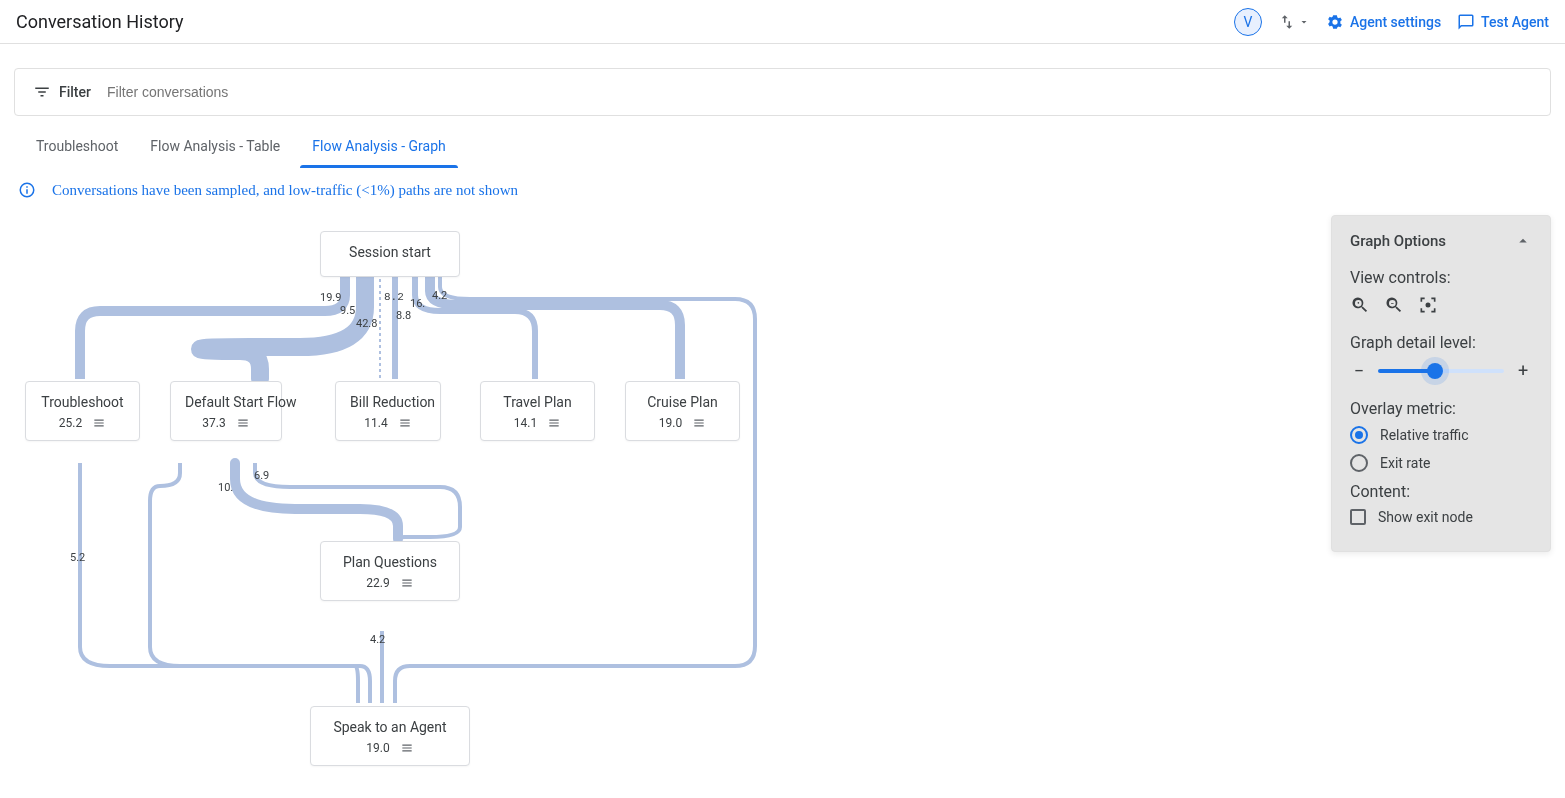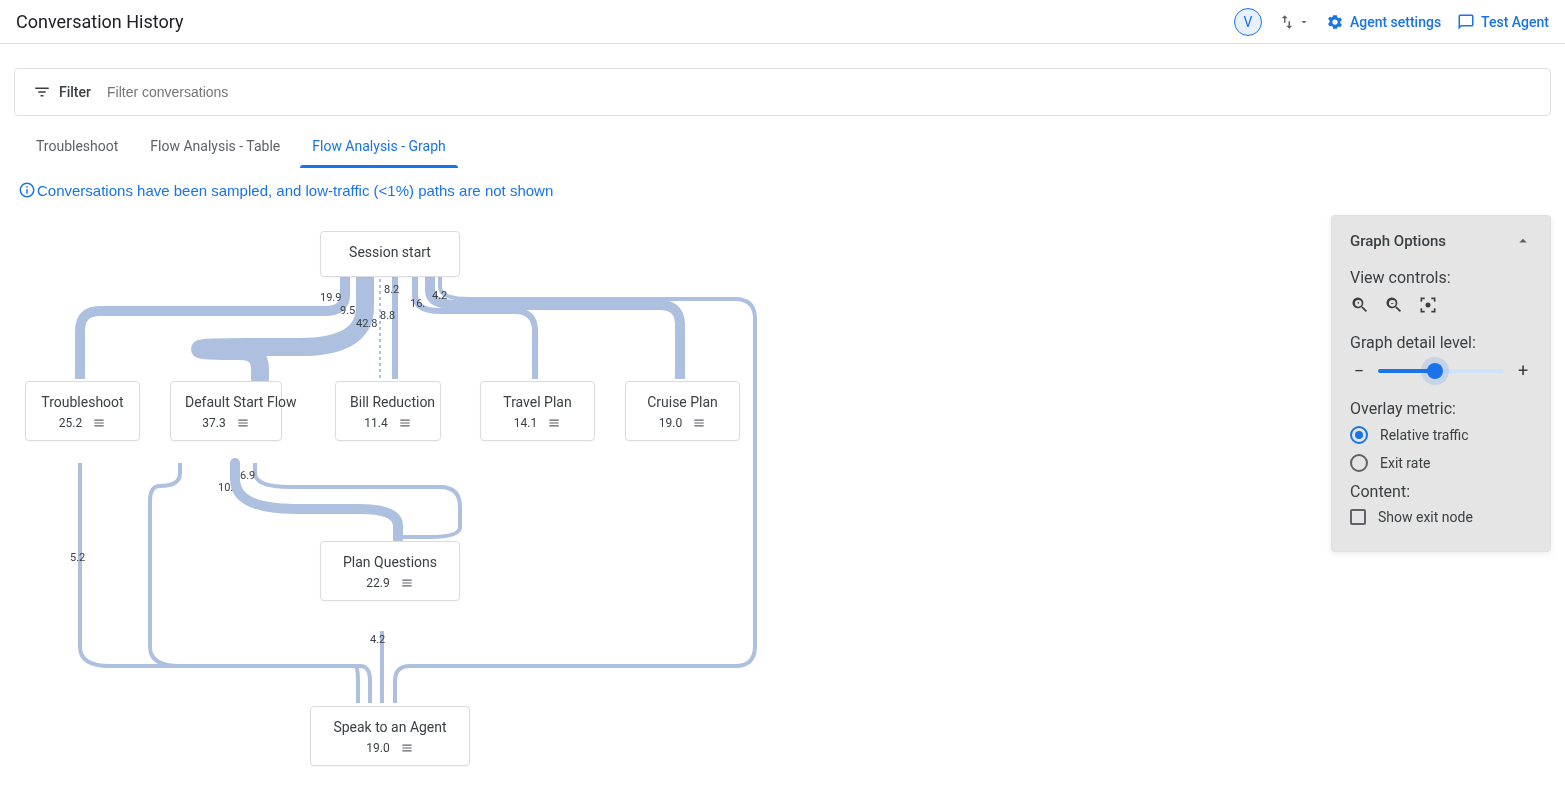--- a/index.html
+++ b/index.html
@@ -16,21 +16,21 @@
 
   .filter-bar { margin: 24px 14px 8px; border: 1px solid #e0e0e0; border-radius: 4px; padding: 14px 18px; display: flex; align-items: center; gap: 16px; }
   .filter-label-wrap { display:flex; align-items:center; gap:8px; font-weight:500; color:#3c4043;}
   .filter-input { border:none; outline:none; font-size:14px; color:#5f6368; flex:1; }
 
   .tabs { display: flex; gap: 32px; padding: 0 36px; border-bottom: 1px solid transparent; margin-top: 8px; }
   .tab { padding: 14px 0; color: #5f6368; font-size: 14px; cursor: pointer; position: relative; }
   .tab.active { color: #1a73e8; }
   .tab.active::after { content:""; position:absolute; left:-12px; right:-12px; bottom:0; height:3px; background:#1a73e8; border-radius:3px 3px 0 0;}
 
-  .notice { display:flex; align-items:center; gap:1px; color:#1a73e8; padding: 12px 18px; font-family: Liberation Sans, sans-serif; font-size:15px; }
+  .notice { display:flex; align-items:center; gap:16px; color:#1a73e8; padding: 12px 18px; font-family: Liberation Serif, serif; font-size:15px; }
   .notice svg { fill:#1a73e8; }
 
   .canvas-wrap { position: relative; height: 620px; }
   .graph-area { position:absolute; top:0; left:0; right:0; bottom:0; }
 
   .node { position:absolute; background:#fff; border:1px solid #dadce0; border-radius:4px; padding: 12px 14px 10px; text-align:center; box-shadow: 0 1px 2px rgba(0,0,0,0.04); }
   .node-title { font-size:14px; color:#3c4043; margin-bottom:6px; white-space:nowrap; }
   .node-sub { display:flex; align-items:flex-start; justify-content:center; gap:10px; font-size:12px; color:#3c4043; }
   .node-sub .list-icon { width:14px; height:14px; }
 
@@ -211,25 +211,25 @@
           <span>19.0</span>
           <svg class="list-icon" viewBox="0 0 24 24" fill="#5f6368">
             <path d="M4 6h16v2H4V6zm0 5h16v2H4v-2zm0 5h16v2H4v-2z"></path>
           </svg>
         </div>
     </div>
 
     <div class="edge-label" style="left:320px; top:80px;">19.9</div>
     <div class="edge-label" style="left:340px; top:93px;">9.5</div>
     <div class="edge-label" style="left:356px; top:106px;">42.8</div>
-    <div class="edge-label" style="left:384px; top:72px;">8.2</div>
-    <div class="edge-label" style="left:380px; top:98px;">8.8</div>
+    <div class="edge-label" style="left:384px; top:80px;font-family:Liberation Mono, monospace;">8.2</div>
+    <div class="edge-label" style="left:396px; top:98px;">8.8</div>
     <div class="edge-label" style="left:410px; top:86px;">16.</div>
     <div class="edge-label" style="left:432px; top:78px;">4.2</div>
-    <div class="edge-label" style="left:240px; top:258px;">6.9</div>
+    <div class="edge-label" style="left:254px; top:258px;">6.9</div>
     <div class="edge-label" style="left:218px; top:270px;">10.</div>
     <div class="edge-label" style="left:70px; top:340px;">5.2</div>
     <div class="edge-label" style="left:370px; top:422px;">4.2</div>
 
     <div class="options-panel">
       <div class="options-header">
         <span>Graph Options</span>
         <svg width="18" height="18" viewBox="0 0 24 24" fill="#5f6368">
             <path d="M7 14l5-5 5 5z"></path>
           </svg>

